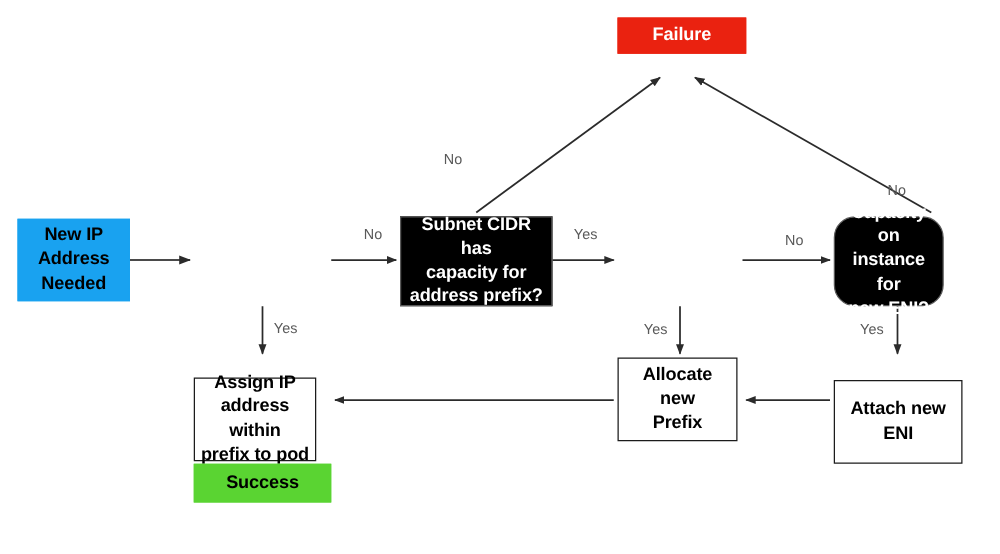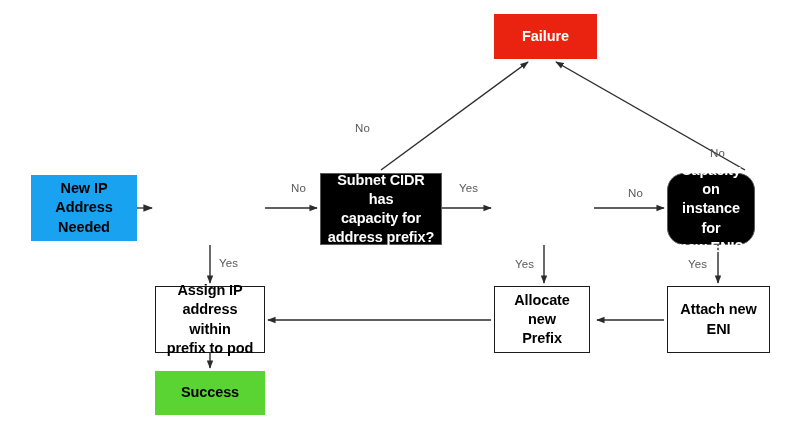--- a/index.html
+++ b/index.html
@@ -106,47 +106,47 @@
 
     <line x1="718" y1="245" x2="718" y2="283" stroke="#2b2b2b" stroke-width="1.4" marker-end="url(#arrow)"></line>
 
     <line x1="664" y1="320" x2="597" y2="320" stroke="#2b2b2b" stroke-width="1.4" marker-end="url(#arrow)"></line>
 
     <line x1="491" y1="320" x2="268" y2="320" stroke="#2b2b2b" stroke-width="1.4" marker-end="url(#arrow)"></line>
 
     <line x1="210" y1="353" x2="210" y2="368" stroke="#2b2b2b" stroke-width="1.4" marker-end="url(#arrow)"></line>
   </svg>
 
-  <div class="node start" style="left:31px; top:175px; width:106px; height:66px;">New IP
+  <div class="node start" style="left:14px; top:175px; width:90px; height:66px;">New IP
 Address
 Needed</div>
 
 
   <div class="node dark" style="left:320px; top:173px; width:122px; height:72px;">Subnet CIDR has
 capacity for
 address prefix?</div>
 
 
   <div class="node dark" style="left:667px; top:173px; width:88px; height:72px;border-radius:17px;">Capacity on
 instance for
 new ENI?</div>
 
-  <div class="node fail" style="left:494px; top:14px; width:103px; height:45px;">Failure</div>
+  <div class="node fail" style="left:494px; top:14px; width:103px; height:29px;">Failure</div>
 
-  <div class="node plain" style="left:155px; top:286px; width:110px; height:67px;">Assign IP
+  <div class="node plain" style="left:155px; top:302px; width:98px; height:67px;">Assign IP
 address within
 prefix to pod</div>
 
   <div class="node plain" style="left:494px; top:286px; width:96px; height:67px;">Allocate new
 Prefix</div>
 
-  <div class="node plain" style="left:667px; top:286px; width:103px; height:67px;">Attach new
+  <div class="node plain" style="left:667px; top:304px; width:103px; height:67px;">Attach new
 ENI</div>
 
-  <div class="node ok" style="left:155px; top:371px; width:110px; height:44px;">Success</div>
+  <div class="node ok" style="left:155px; top:371px; width:110px; height:31px;">Success</div>
 
   <div class="edge-label" style="left:291px; top:182px;">No</div>
 
   <div class="edge-label" style="left:219px; top:257px;">Yes</div>
 
   <div class="edge-label" style="left:355px; top:122px;">No</div>
 
   <div class="edge-label" style="left:459px; top:182px;">Yes</div>
 
   <div class="edge-label" style="left:515px; top:258px;">Yes</div>

